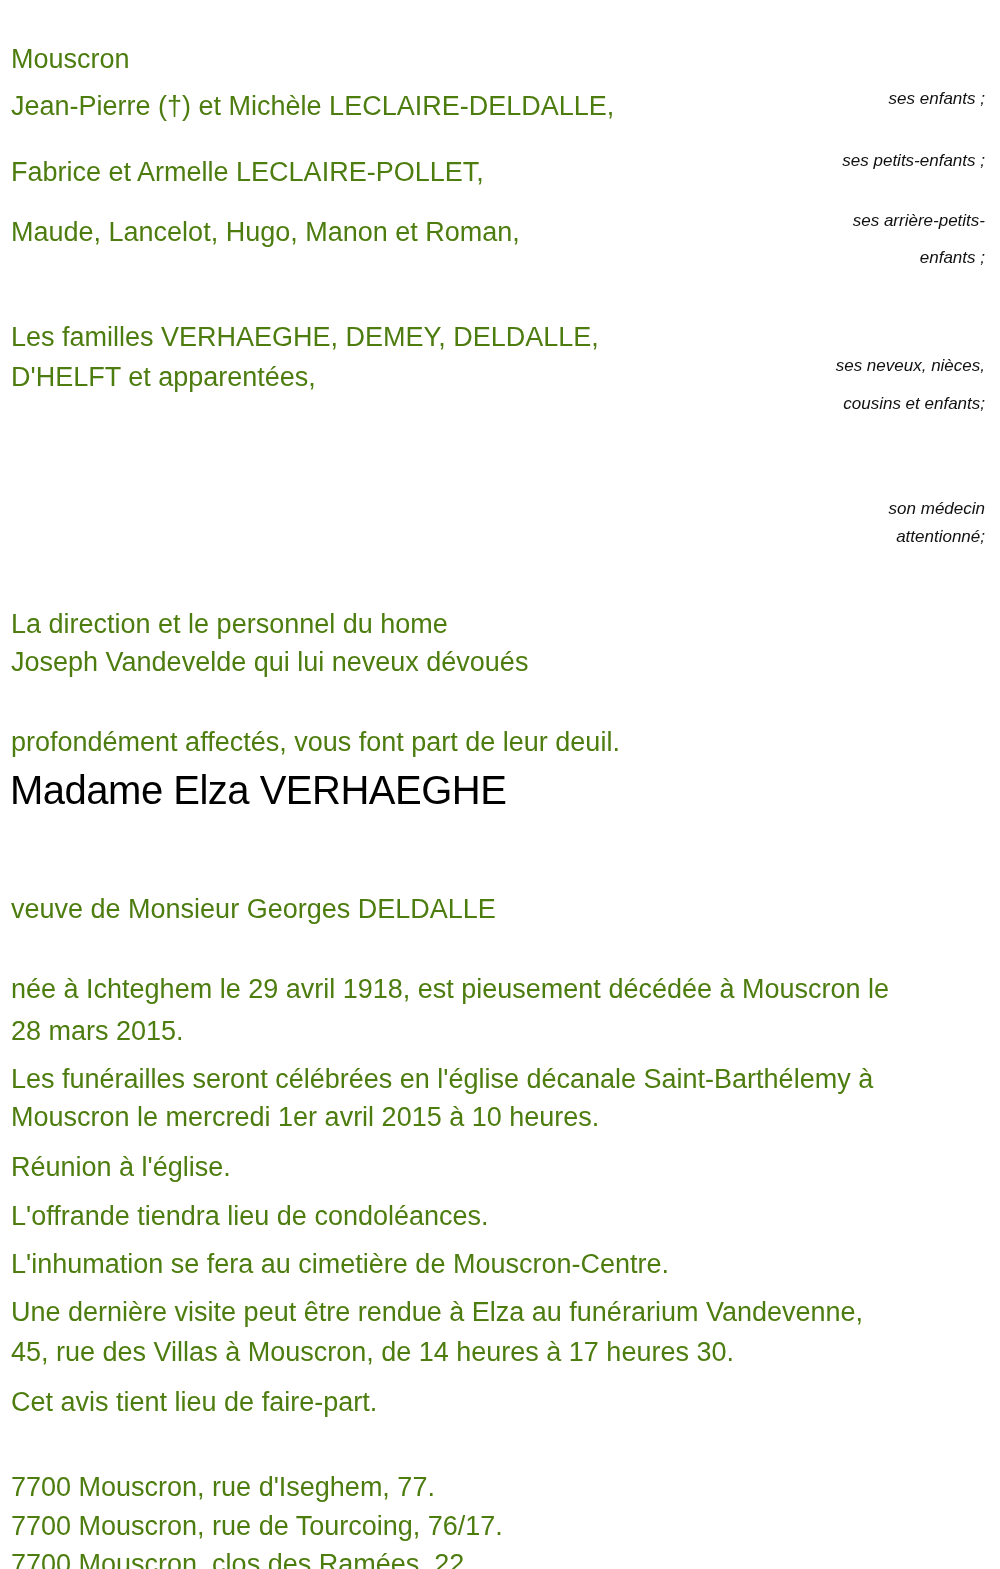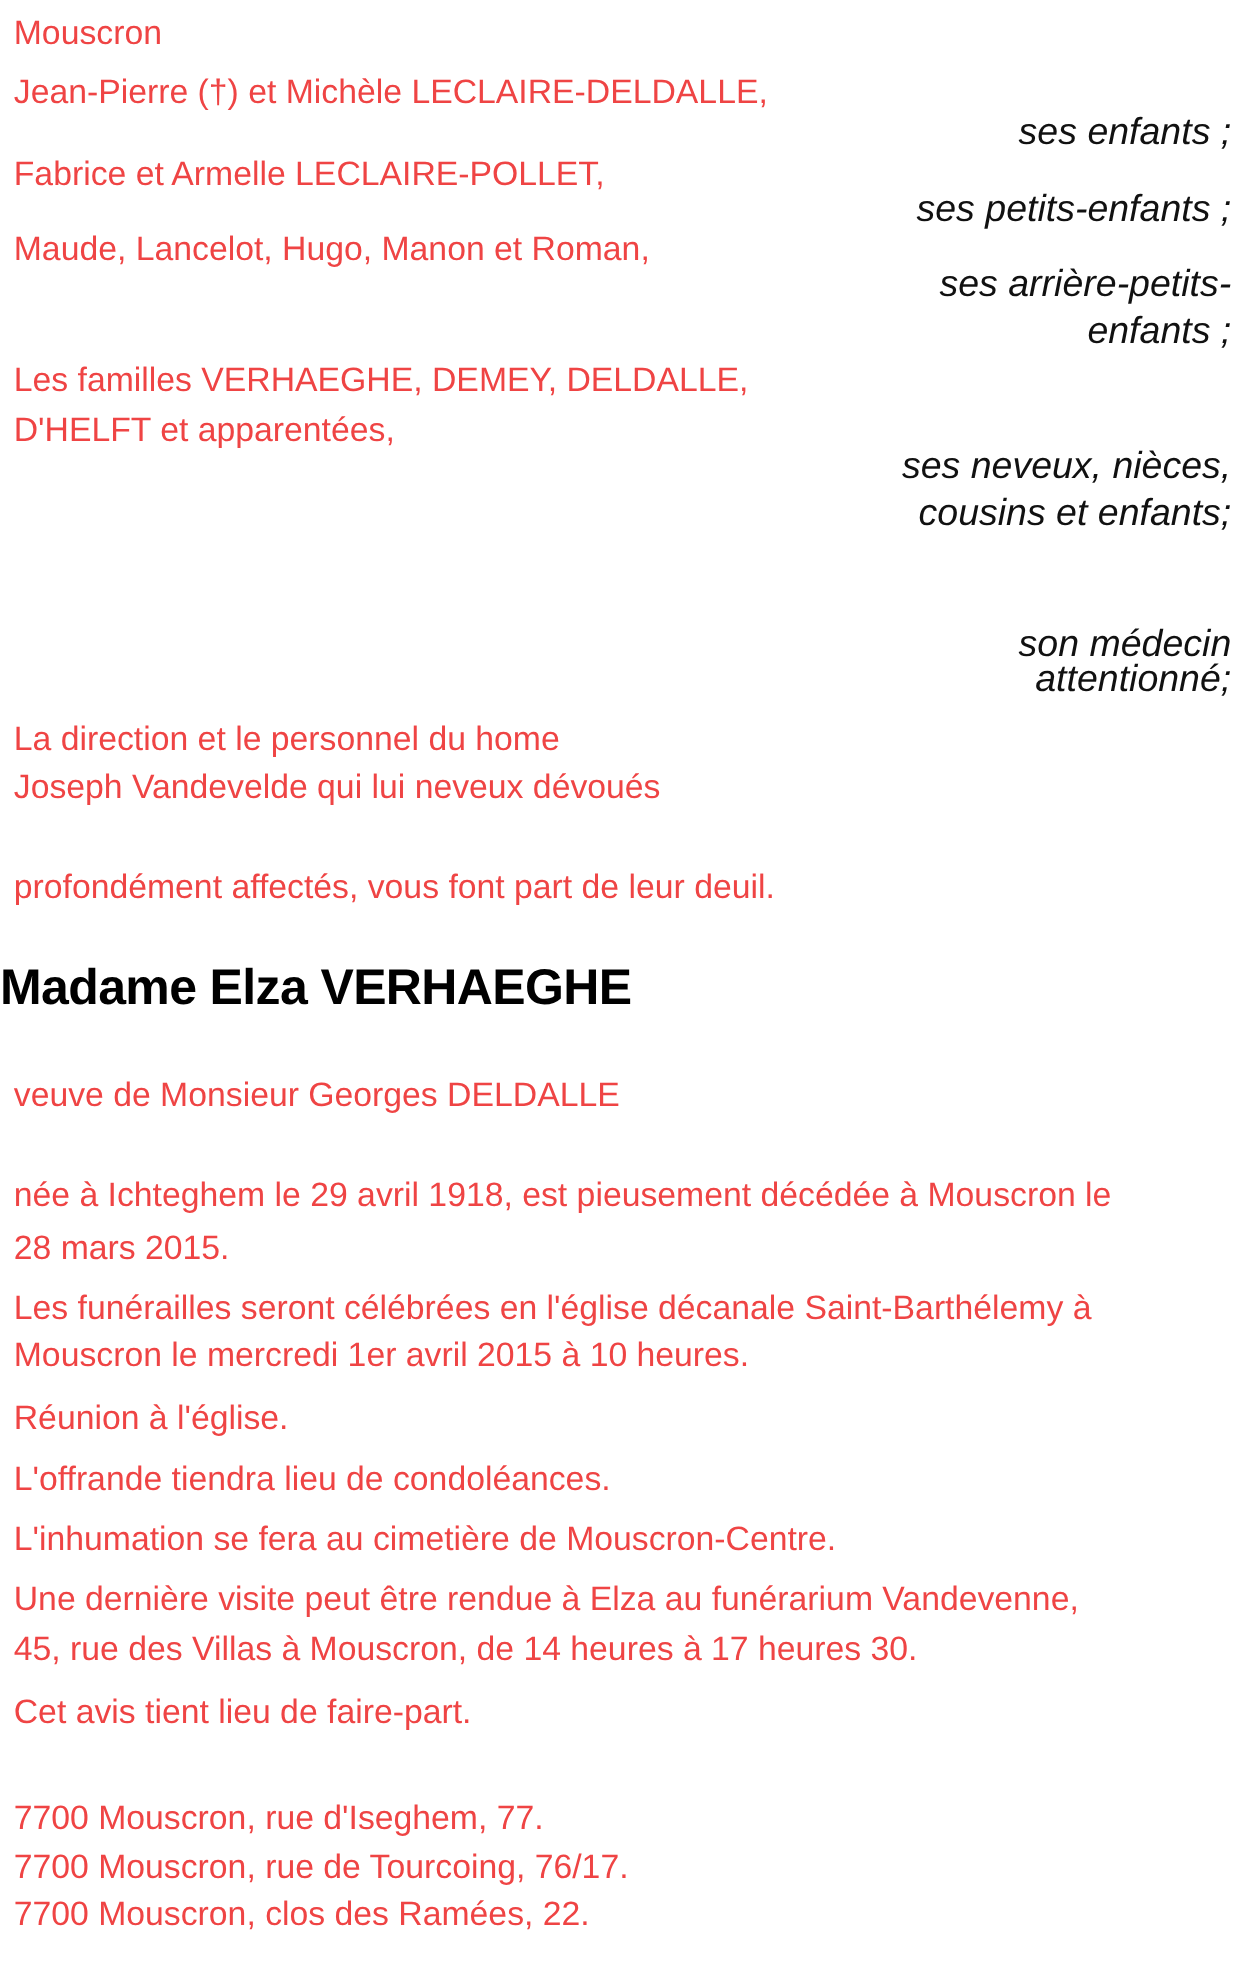--- a/index.html
+++ b/index.html
@@ -15,37 +15,38 @@
     color: #111111;
     font-family: "Liberation Sans", "DejaVu Sans", sans-serif;
     overflow: hidden;
   }
   .l {
     position: absolute;
     left: 11px;
     font-size: 27px;
     line-height: 1.15;
     white-space: nowrap;
-    color: #ef4444;
+    color: #4d7c0f;
+    margin-top: 33px;
   }
   .r {
     position: absolute;
     right: 15px;
-    font-size: 30px;
+    font-size: 17px;
     line-height: 1.15;
     font-style: italic;
     text-align: right;
     white-space: nowrap;
     color: #111111;
   }
   .h {
     position: absolute;
-    left: 0;
+    left: 10px;
     font-size: 40px;
-    font-weight: bold;
+    font-weight: normal;
     line-height: 1.1;
     letter-spacing: -0.5px;
     white-space: nowrap;
     color: #000000;
   }
 </style>
 </head>
 <body>
 
 <div class="page">

